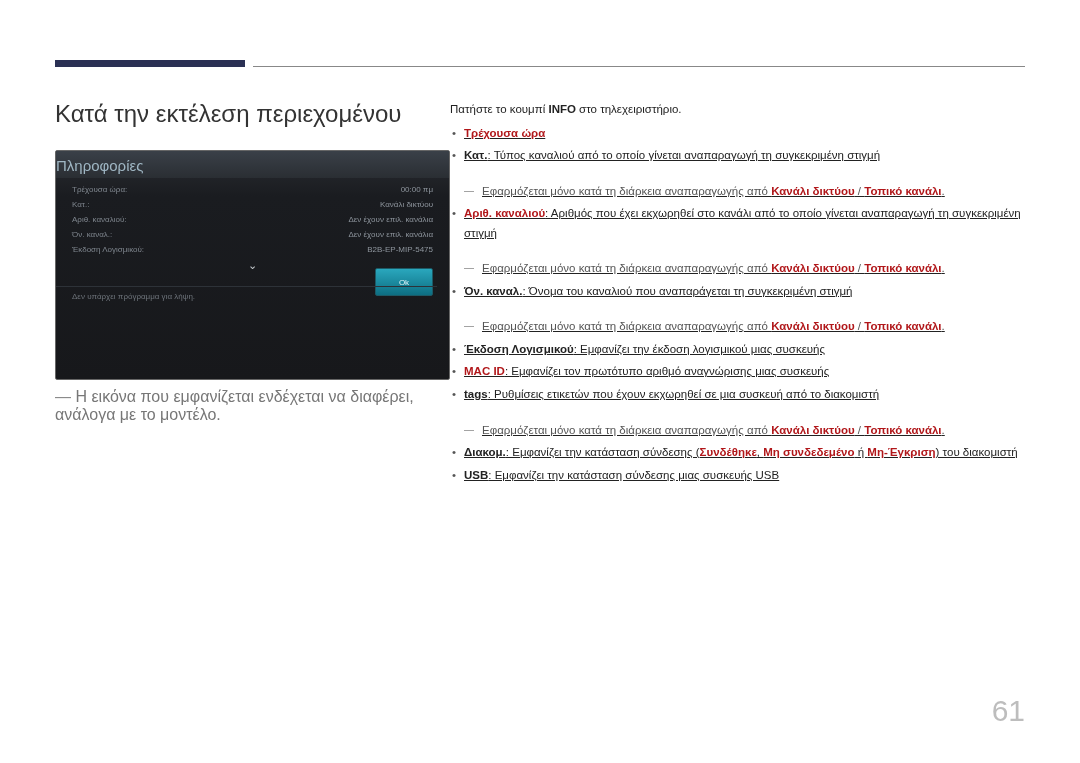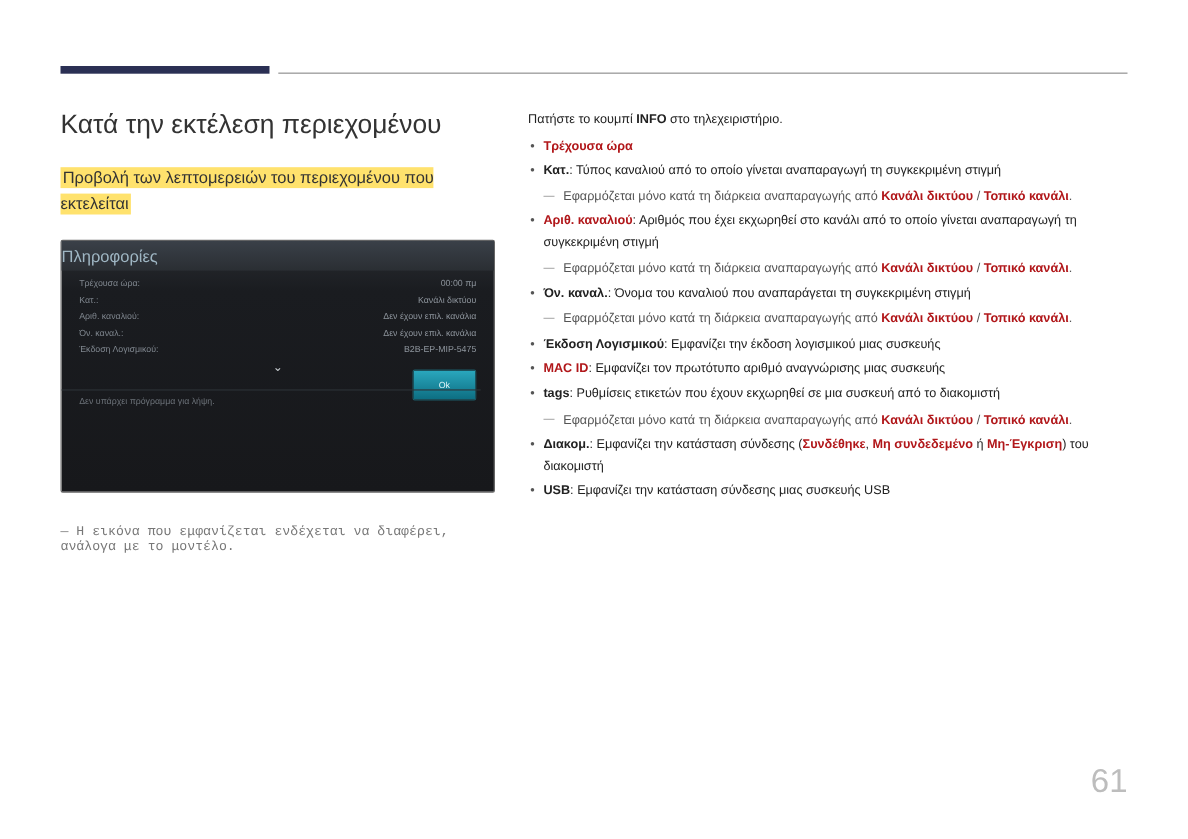--- a/index.html
+++ b/index.html
@@ -26,21 +26,20 @@
   }
   .top-rule .thin {
     flex: 1;
     border-top: 1px solid #888;
     margin-top: 6px;
     margin-left: 8px;
   }
   .content {
     margin-top: 40px;
     display: flex;
-    gap: 30px;
   }
   .left { width: 395px; flex-shrink: 0; }
   .right { flex: 1; font-size: 11.5px; line-height: 1.7; color: #222; }
   h1 {
     font-size: 24px;
     font-weight: 400;
     color: #333;
     margin-bottom: 22px;
   }
   h2 {
@@ -82,32 +81,31 @@
     color: #dff4f7; font-size: 8px;
     display:flex;align-items:center;justify-content:center;
   }
   .device-footer {
     position:absolute; left:0; right:12px; top:135px;
     border-top:1px solid #2d3238;
     padding: 5px 16px;
     color:#6d737a; font-size:8px;
   }
   .img-note {
-    font-size: 12px; color: #777;
-    margin-top: 28px;
-    font-family: Liberation Mono, monospace;
+    font-size: 16px; color: #777;
+    margin-top: 8px;
   }
   .img-note::before { content: "― "; color:#888; }
   .right .intro { margin-bottom: 4px; }
-  .right ul.top { list-style: none; padding-left: 0; }
+  .right ul.top { list-style: none; padding-left: 0; text-decoration: underline; }
   .right ul.top > li { position: relative; padding-left: 14px; margin: 3px 0; }
   .right ul.top > li::before {
     content: "•"; position: absolute; left: 2px; top: 0; color:#555;
   }
-  .right ul.sub { list-style: none; margin: 4px 0 2px 0; }
+  .right ul.sub { list-style: none; margin: 16px 0 2px 0; }
   .right ul.sub > li { position: relative; padding-left: 18px; margin: 2px 0; color:#555;}
   .right ul.sub > li::before {
     content: "―"; position:absolute; left:0; top:0; color:#888; font-size:10px;
   }
   .red { color: #b1171a; font-weight: bold; }
   .b { font-weight: bold; }
   .pagenum {
     position: absolute; right: 55px; bottom: 35px;
     font-size: 30px; color: #bdbdbd; font-weight: 400;
   }
@@ -116,23 +114,20 @@
 <body>
 
 <div class="top-rule">
   <div class="thick"></div>
     <div class="thin"></div>
 </div>
 
 <div class="content">
   <div class="left">
     <h1>Κατά την εκτέλεση περιεχομένου</h1>
-    <div class="h2wrap">
-      <h2>Προβολή των λεπτομερειών του περιεχομένου που εκτελείται</h2>
-    </div>
 
     <div class="device-frame">
       <div class="device-title">Πληροφορίες</div>
       <div class="device-rows">
         <div class="drow">
             <span class="lbl">Τρέχουσα ώρα:</span>
             <span class="val">00:00 πμ</span>
           </div>
         <div class="drow">
             <span class="lbl">Κατ.:</span>

